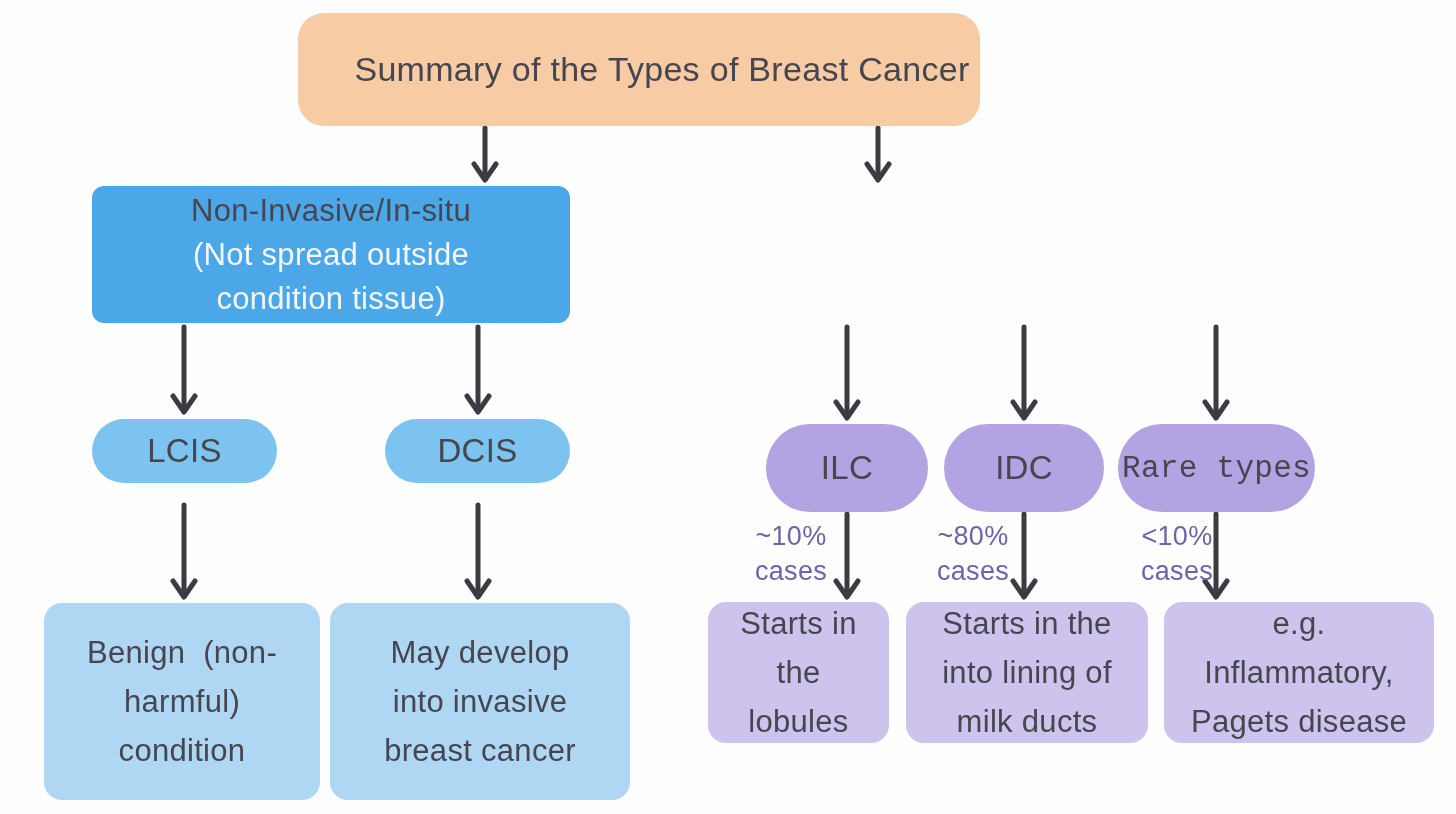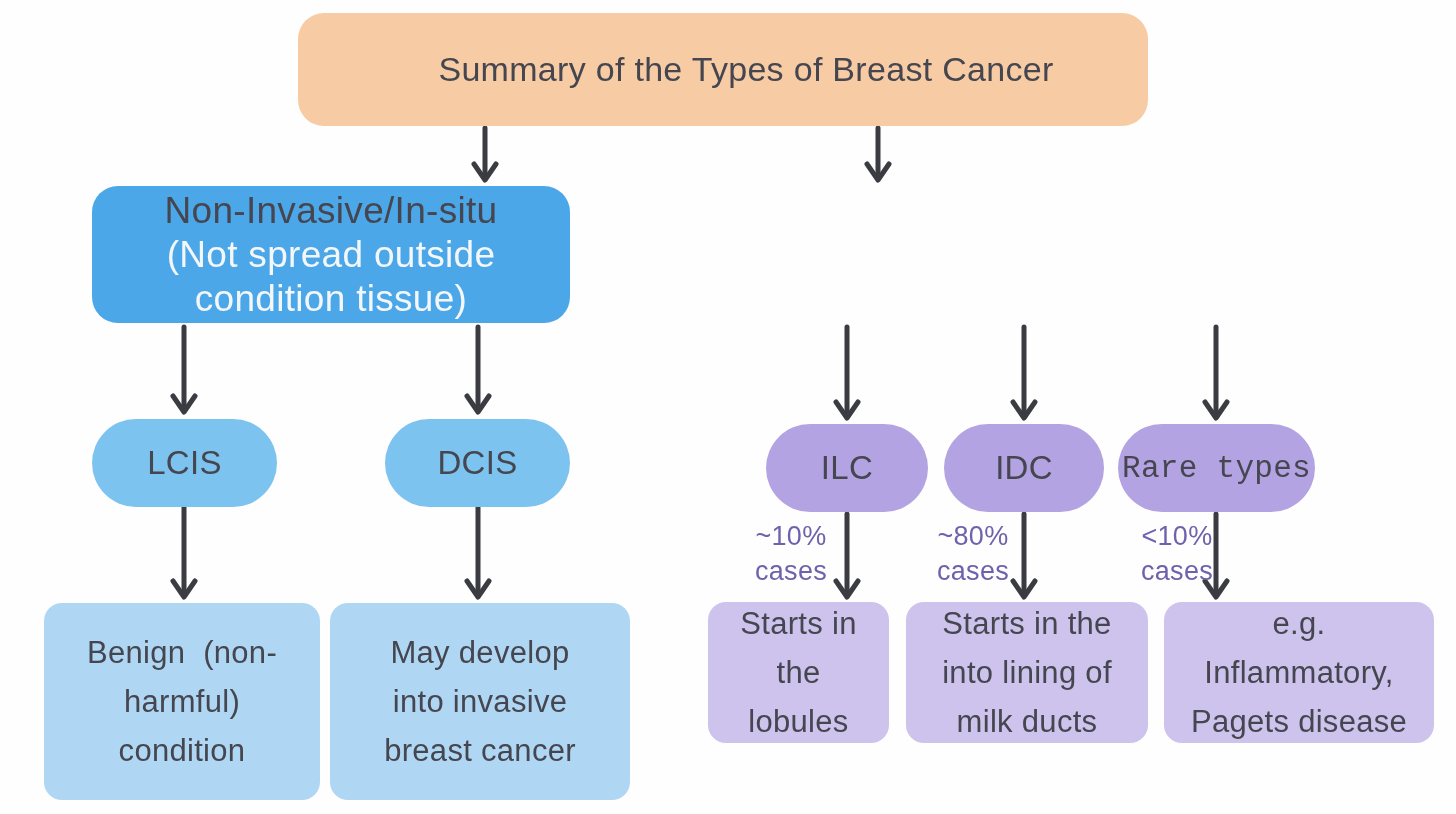--- a/index.html
+++ b/index.html
@@ -31,43 +31,43 @@
   .node {
     position: absolute;
     display: flex;
     flex-direction: column;
     align-items: center;
     justify-content: center;
     text-align: center;
     letter-spacing: 0.3px;
   }
   .title-box {
-    left: 298px; top: 13px; width: 850px; height: 113px;
+    left: 298px; top: 13px; width: 682px; height: 113px;
     background: var(--c-peach);
     border-radius: 26px;
     font-size: 34px;
     color: var(--c-dark);
     padding-left: 46px;
   }
   .branch-box {
     top: 186px; height: 137px;
-    border-radius: 26px;
-    font-size: 37px;
+    border-radius: 12px;
+    font-size: 31px;
     line-height: 44px;
   }
   .branch-box .heading { color: var(--c-dark); }
   .branch-box .subheading { color: var(--c-light); white-space: pre-line; }
   .branch-blue { left: 92px; width: 478px; background: var(--c-blue); }
   .branch-purple { left: 786px; width: 470px; background: var(--c-purple); }
   .pill {
     border-radius: 60px;
     font-size: 33px;
     color: var(--c-dark);
   }
-  .pill-blue { top: 419px; height: 88px; background: var(--c-bluepill); }
+  .pill-blue { top: 419px; height: 64px; background: var(--c-bluepill); }
   .pill-purple { top: 424px; height: 88px; background: var(--c-purplepill); }
   .pill-lcis { left: 92px;  width: 185px; }
   .pill-dcis { left: 385px; width: 185px; }
   .pill-ilc  { left: 766px; width: 162px; }
   .pill-idc  { left: 944px; width: 160px; }
   .pill-rare { left: 1118px; width: 197px; font-size: 31px; font-family: Liberation Mono, monospace; }
   .note {
     position: absolute;
     top: 519px;
     width: 110px;

